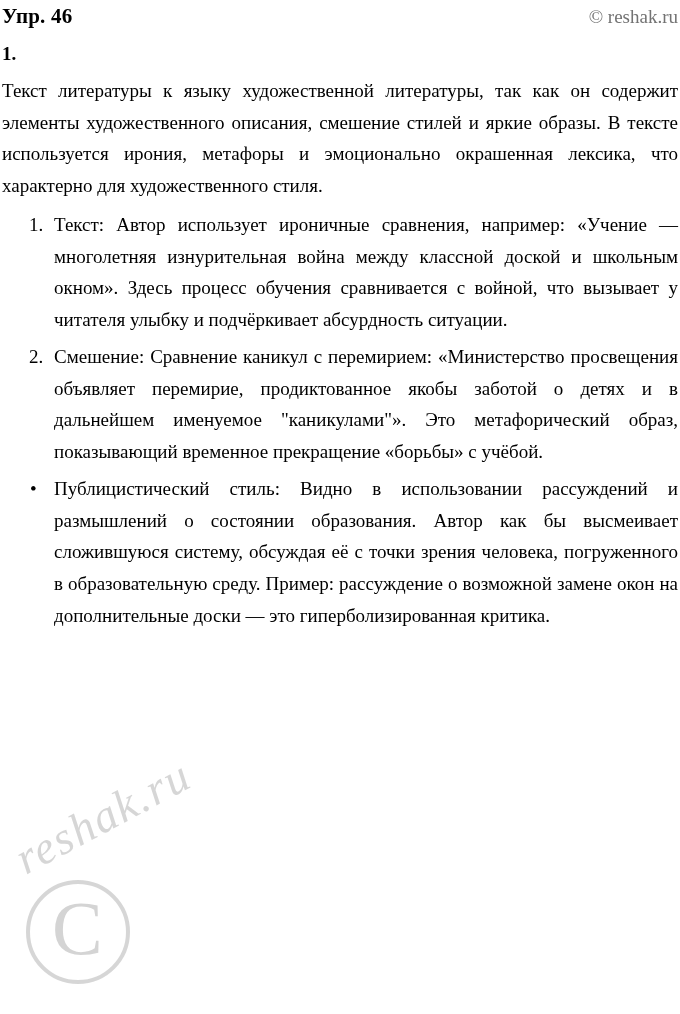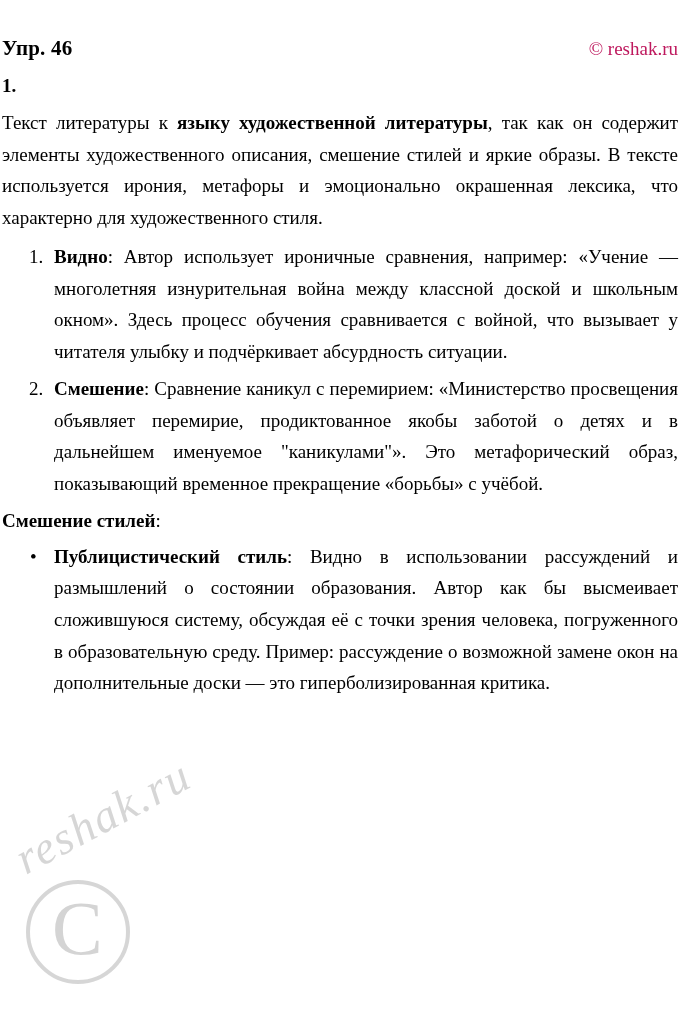--- a/index.html
+++ b/index.html
@@ -25,30 +25,29 @@
   .content {
     position: relative;
     z-index: 2;
     padding: 4px 2px 0 2px;
   }
   .header-row {
     display: flex;
     justify-content: space-between;
     align-items: baseline;
     margin-bottom: 14px;
-    margin-top: 32px;
   }
   .exercise-title {
     font-size: 21px;
     font-weight: bold;
     letter-spacing: 0.2px;
   }
   .site-credit {
     font-size: 19px;
-    color: #be185d;
+    color: #737373;
   }
   .q-number {
     font-size: 19px;
     font-weight: bold;
     margin-bottom: 10px;
   }
   p.body-text {
     font-size: 19px;
     line-height: 1.66;
     text-align: justify;
@@ -121,21 +120,21 @@
     border-radius: 50%;
     box-sizing: border-box;
   }
   .wm-c {
     left: 52px;
     top: 890px;
     font-size: 76px;
     line-height: 1;
     color: rgba(120,120,120,0.32);
   }
-  b.strong { font-weight: bold; }
+  b.strong { font-weight: normal; }
 </style>
 </head>
 <body>
 
 <div class="page">
 
   <div class="wm wm-text">reshak.ru</div>
   <div class="wm wm-circle"></div>
   <div class="wm wm-c">C</div>
 
@@ -145,24 +144,23 @@
       <div class="exercise-title">Упр. 46</div>
       <div class="site-credit">© reshak.ru</div>
     </div>
 
     <div class="q-number">1.</div>
 
     <p class="body-text"><span>Текст литературы к </span><b class="strong">языку художественной литературы</b><span>, так как он содержит элементы художественного описания, смешение стилей и яркие образы. В тексте используется ирония, метафоры и эмоционально окрашенная лексика, что характерно для художественного стиля.</span></p>
 
 
     <ol class="num-list">
-      <li><b class="strong">Видно</b><span>: Автор использует ироничные сравнения, например: «Учение — многолетняя изнурительная война между классной доской и школьным окном». Здесь процесс обучения сравнивается с войной, что вызывает у читателя улыбку и подчёркивает абсурдность ситуации.</span></li>
+      <li><b class="strong">Текст</b><span>: Автор использует ироничные сравнения, например: «Учение — многолетняя изнурительная война между классной доской и школьным окном». Здесь процесс обучения сравнивается с войной, что вызывает у читателя улыбку и подчёркивает абсурдность ситуации.</span></li>
       <li><b class="strong">Смешение</b><span>: Сравнение каникул с перемирием: «Министерство просвещения объявляет перемирие, продиктованное якобы заботой о детях и в дальнейшем именуемое "каникулами"». Это метафорический образ, показывающий временное прекращение «борьбы» с учёбой.</span></li>
     </ol>
 
-    <p class="section-label"><b class="strong">Смешение стилей</b><span>:</span></p>
 
     <ul class="bullet-list">
       <li><b class="strong">Публицистический стиль</b><span>: Видно в использовании рассуждений и размышлений о состоянии образования. Автор как бы высмеивает сложившуюся систему, обсуждая её с точки зрения человека, погруженного в образовательную среду. Пример: рассуждение о возможной замене окон на дополнительные доски — это гиперболизированная критика.</span></li>
     </ul>
 
   </div>
 </div>
 
 </body></html>

